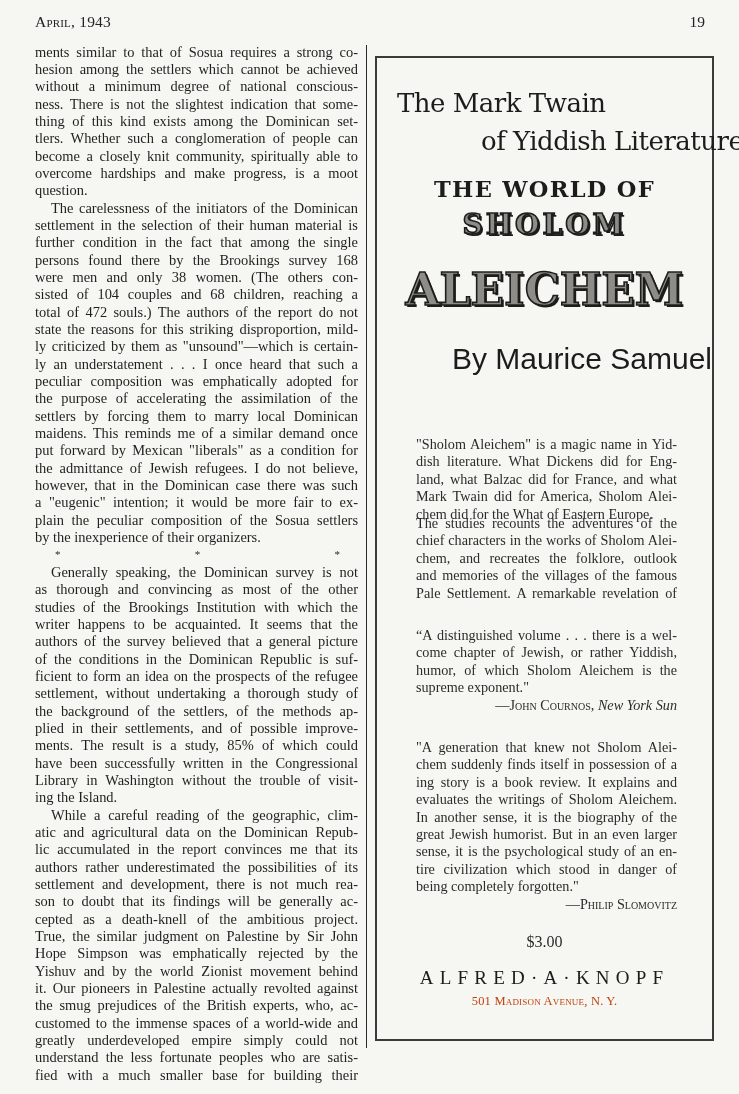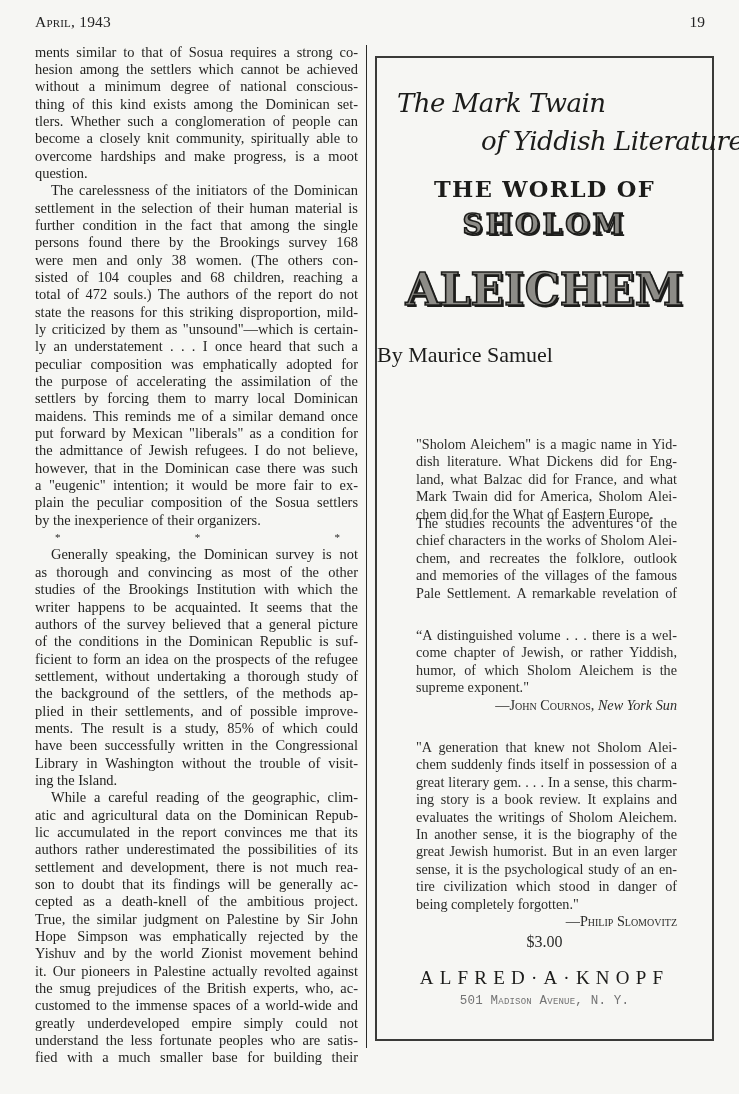--- a/index.html
+++ b/index.html
@@ -30,43 +30,43 @@
   .col-rule {
     position: absolute; left: 366px; top: 45px; width: 1.4px; height: 1003px; background: #2a2a28;
   }
 
   
   .ad {
     position: absolute; left: 375px; top: 56px; width: 335px; height: 981px;
     border: 2px solid #3a3a38; box-sizing: content-box;
   }
   .ad .t1, .ad .t2 {
-    position: absolute; font-style: italic; font-size: 26px; color: #1c1c1a; white-space: nowrap;
+    position: absolute; font-size: 26px; color: #1c1c1a; white-space: nowrap;
     font-family: "DejaVu Serif", "Liberation Serif", serif; letter-spacing: -0.5px;
   }
   .ad .t1 { left: 20px; top: 30px; }
   .ad .t2 { left: 104px; top: 68px; }
 
   .ad .world {
     position: absolute; left: 0; right: 0; top: 118px; text-align: center;
     font-family: "DejaVu Serif", serif; font-weight: bold; font-size: 22.5px; letter-spacing: 1.3px; color: #1c1c1a;
   }
   .ad .big {
     position: absolute; left: 0; right: 0; text-align: center; white-space: nowrap;
     font-family: "DejaVu Serif", serif; font-weight: bold;
     color: #8d8c87;
     -webkit-text-stroke: 1.6px #1d1d1b;
     text-shadow: 2px 2px 0 #1d1d1b;
   }
   .ad .big.sholom { top: 150px; font-size: 28px; letter-spacing: 3px; }
   .ad .big.aleichem { top: 206px; font-size: 44px; letter-spacing: 0px; }
 
   .ad .author {
-    position: absolute; left: 0; right: 0; top: 284px; text-align: left;
-    font-family: Liberation Serif, serif; font-size: 22px; color: #1c1c1a;
+    position: absolute; left: 0; right: 0; top: 284px; text-align: right;
+    font-family: Liberation Sans, sans-serif; font-size: 30px; color: #1c1c1a;
   }
 
   .ad .body {
     position: absolute; left: 39px; width: 261px;
     font-size: 14.2px; line-height: 17.4px; color: #2b2b29;
   }
   .ad .body .line { display: block; white-space: nowrap; text-align: justify; text-align-last: justify; height: 17.4px; }
   .ad .body .line.last { text-align-last: left; }
   .ad .body .line.right { text-align: right; text-align-last: right; }
   .ad .body .sc { font-variant: small-caps; }
@@ -79,37 +79,38 @@
 
   .ad .price {
     position: absolute; left: 0; right: 0; top: 875px; text-align: center; font-size: 16px; color: #2b2b29;
   }
   .ad .publisher {
     position: absolute; left: 0; right: 0; top: 909px; text-align: center;
     font-size: 19px; letter-spacing: 6.2px; color: #1c1c1a; padding-left: 0;
   }
   .ad .address {
     position: absolute; left: 0; right: 0; top: 936px; text-align: center;
-    font-size: 12.5px; font-variant: small-caps; color: #737373; letter-spacing: 0.2px; font-family: Liberation Mono, monospace;
+    font-size: 12.5px; font-variant: small-caps; color: #c2410c; letter-spacing: 0.2px;
   }
 </style>
 </head>
 <body>
 
 <div class="page">
 
   <div class="running-head">
     <span class="left">April, 1943</span>
     <span class="right">19</span>
   </div>
 
   <div class="article" id="article">
       <span class="line">ments similar to that of Sosua requires a strong co-</span>
       <span class="line">hesion among the settlers which cannot be achieved</span>
       <span class="line">without a minimum degree of national conscious-</span>
+      <span class="line">ness. There is not the slightest indication that some-</span>
       <span class="line">thing of this kind exists among the Dominican set-</span>
       <span class="line">tlers. Whether such a conglomeration of people can</span>
       <span class="line">become a closely knit community, spiritually able to</span>
       <span class="line">overcome hardships and make progress, is a moot</span>
       <span class="line last">question.</span>
       <span class="line indent">The carelessness of the initiators of the Dominican</span>
       <span class="line">settlement in the selection of their human material is</span>
       <span class="line">further condition in the fact that among the single</span>
       <span class="line">persons found there by the Brookings survey 168</span>
       <span class="line">were men and only 38 women. (The others con-</span>
@@ -194,21 +195,20 @@
         </div>
       <span class="line right">
         <span class="sc">—John Cournos,</span>
         <i>New York Sun</i>
       </span>
     </div>
     <div class="body b4">
       <div id="ad-q2">
           <span class="line">"A generation that knew not Sholom Alei-</span>
           <span class="line">chem suddenly finds itself in possession of a</span>
-          <span class="line">great literary gem. . . . In a sense, this charm-</span>
           <span class="line">ing story is a book review. It explains and</span>
           <span class="line">evaluates the writings of Sholom Aleichem.</span>
           <span class="line">In another sense, it is the biography of the</span>
           <span class="line">great Jewish humorist. But in an even larger</span>
           <span class="line">sense, it is the psychological study of an en-</span>
           <span class="line">tire civilization which stood in danger of</span>
           <span class="line last">being completely forgotten."</span>
         </div>
       <span class="line right sc">—Philip Slomovitz</span>
     </div>

